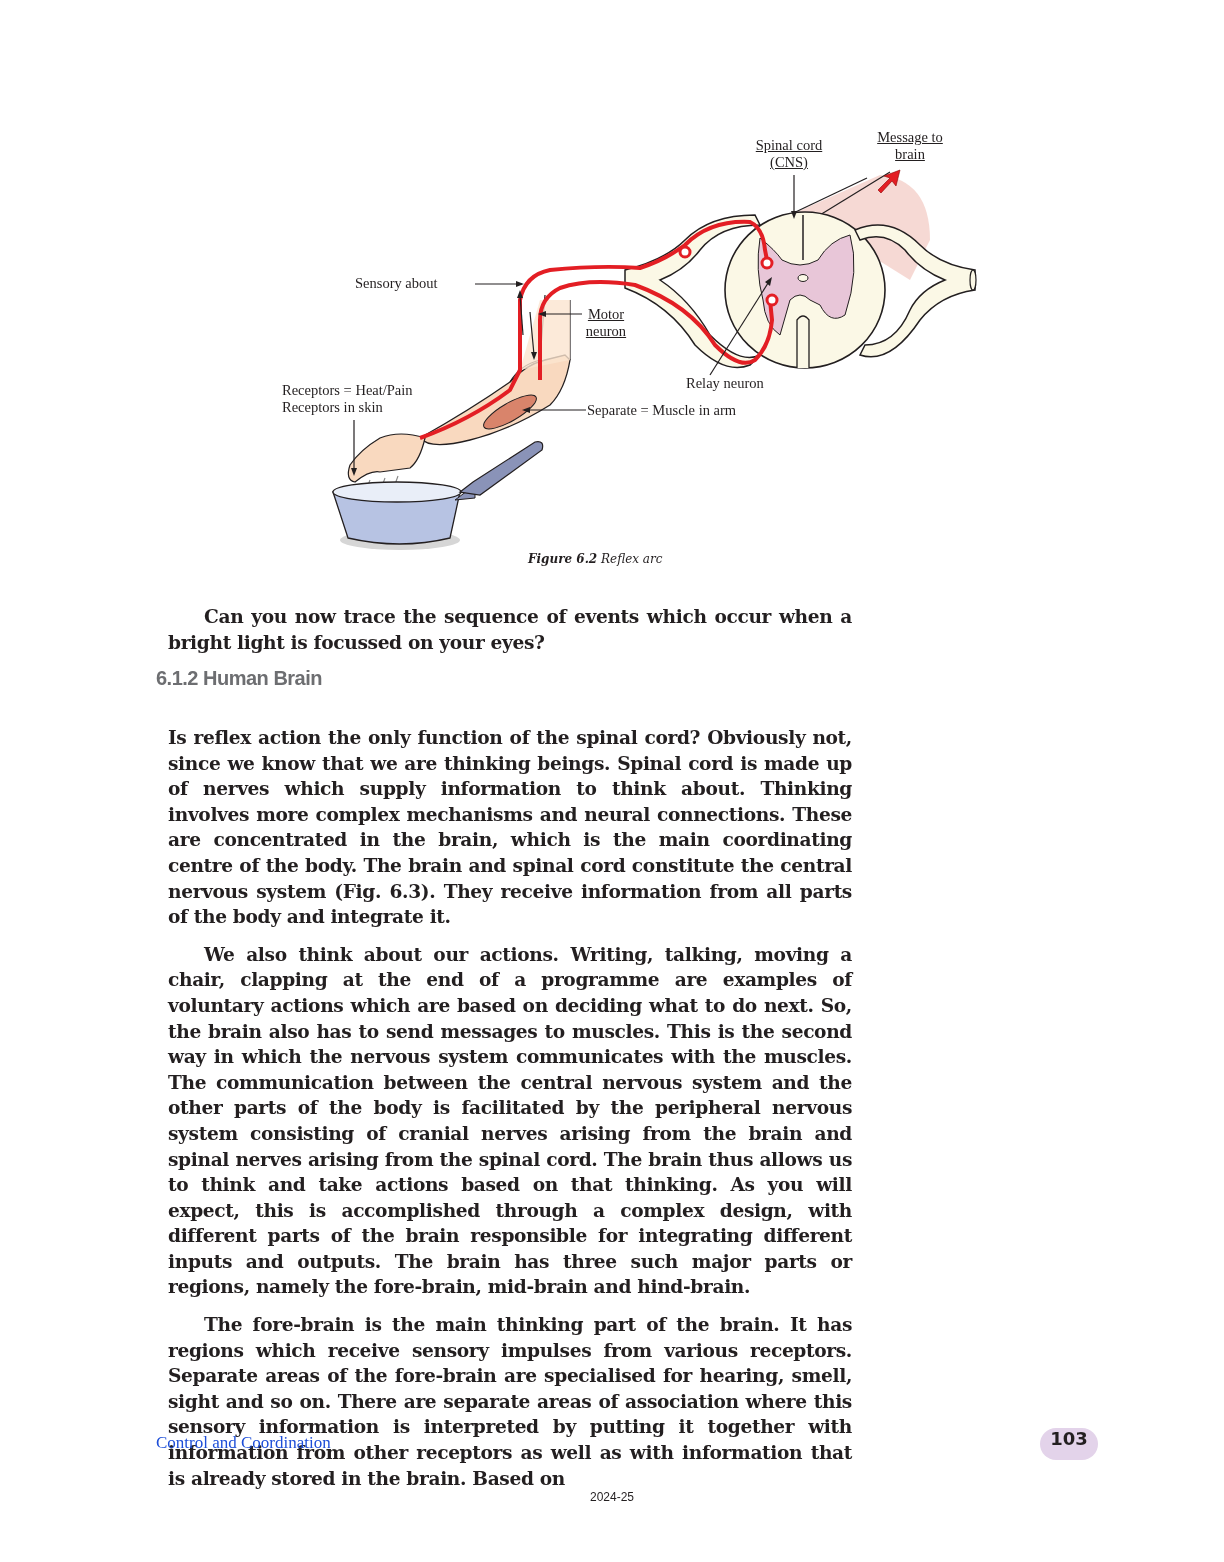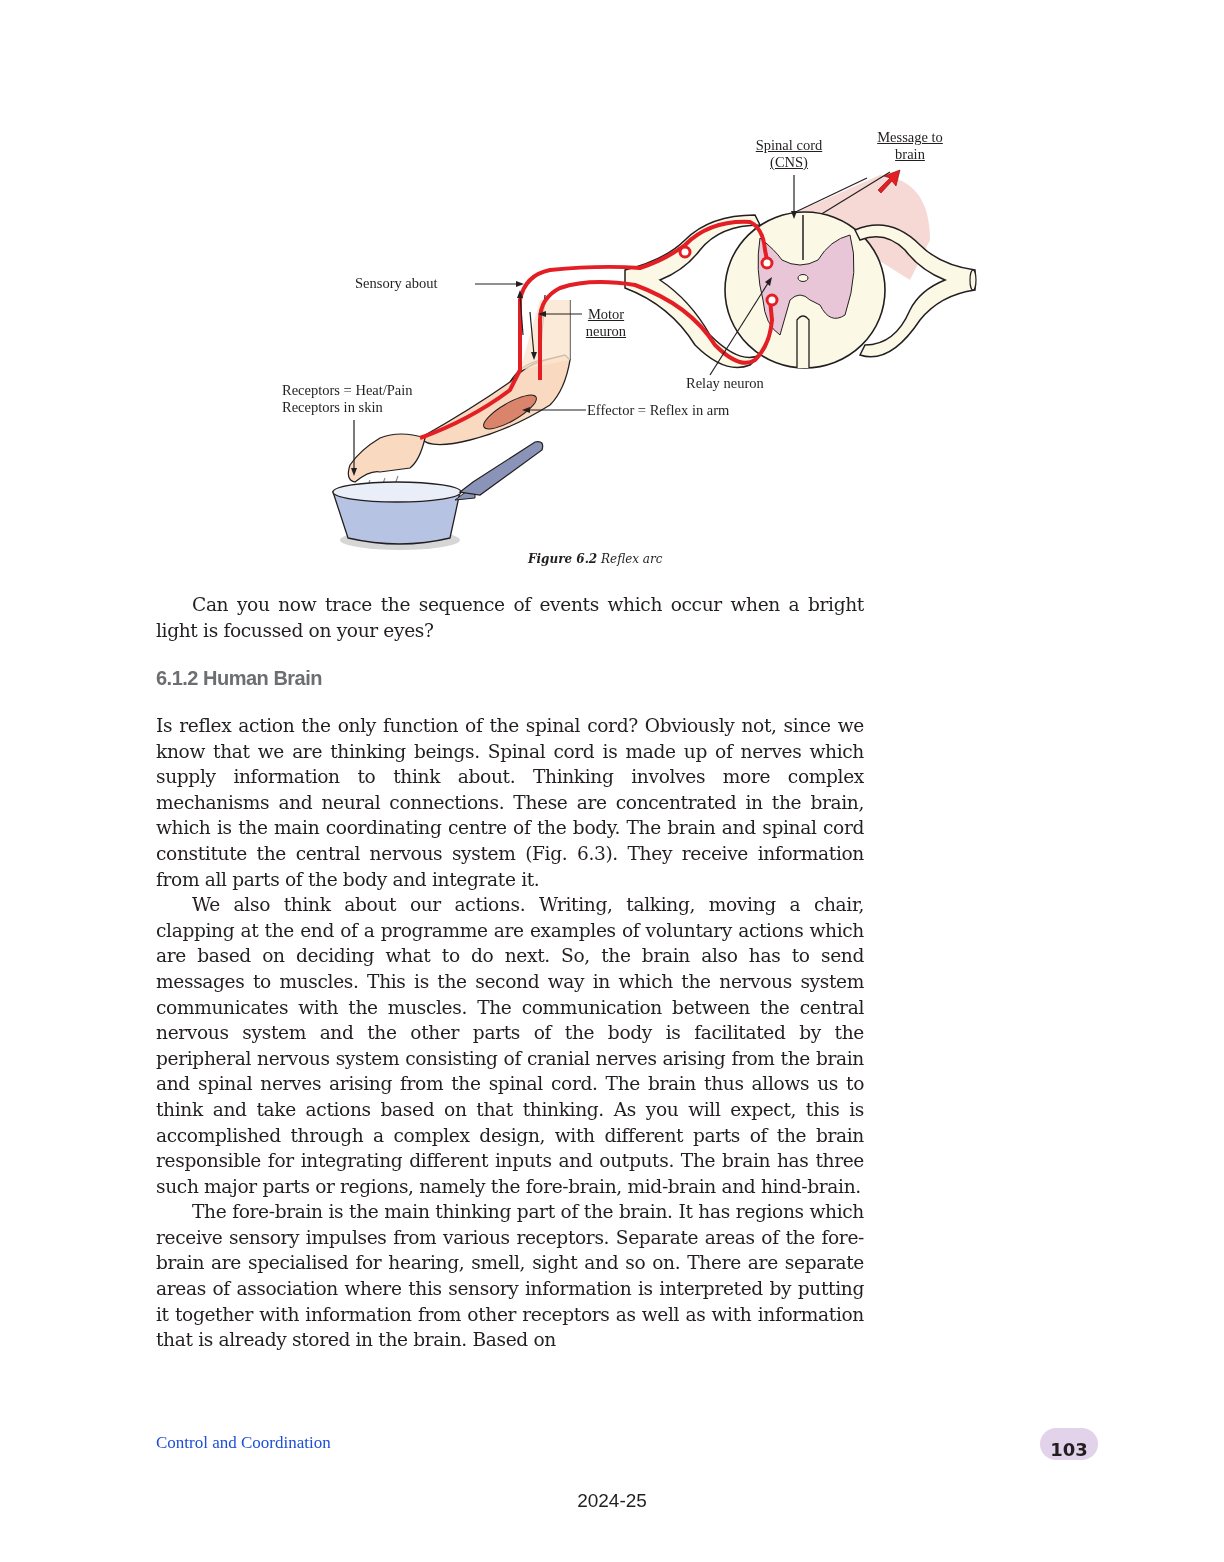--- a/index.html
+++ b/index.html
@@ -6,26 +6,26 @@
   body { width:1224px; height:1562px; position:relative; overflow:hidden;
          font-family:"DejaVu Serif", "Liberation Serif", serif; color:#231f20; }
   .figure { position:absolute; left:270px; top:120px; width:720px; height:440px; }
   .figure svg { position:absolute; left:0; top:0; }
   .lbl { position:absolute; font-family:"Liberation Serif","DejaVu Serif",serif; font-size:14.5px; color:#231f20; line-height:17px; white-space:nowrap; }
   .lbl.center { text-align:center;text-decoration:underline; }
   .caption { position:absolute; left:528px; top:552px; font-size:12px; font-family:"DejaVu Serif", serif; color:#231f20; white-space:nowrap; }
   .caption b { font-style:italic; font-weight:bold; }
   .caption i { font-style:italic; }
   .body-text { position:absolute; left:156px; width:708px; font-family:"DejaVu Serif","Liberation Serif",serif; font-size:18.6px; line-height:25.6px; text-align:justify; letter-spacing:-0.35px; color:#231f20; }
-  .body-text p { margin:0; }
+  .body-text p { margin:12px;font-weight:bold; }
   .indent { text-indent:36px; }
   .heading { position:absolute; left:156px; top:667px; font-family:Liberation Sans, sans-serif; font-weight:bold; font-size:20px; color:#6d6e71; letter-spacing:-0.5px; }
   .footer-title { position:absolute; left:156px; top:1433px; font-family:"Liberation Serif","DejaVu Serif",serif; font-size:17px; color:#1d4ed8; }
-  .page-num { position:absolute; left:1040px; top:1428px; width:58px; height:32px; border-radius:16px; background:#e3d3ea; display:flex; align-items:flex-end; justify-content:center; font-family:"DejaVu Sans",sans-serif; font-weight:bold; font-size:18px; color:#231f20; }
-  .year { position:absolute; left:0; width:1224px; top:1490px; text-align:center; font-family:"Liberation Sans","DejaVu Sans",sans-serif; font-size:19px; color:#231f20; }
+  .page-num { position:absolute; left:1040px; top:1428px; width:58px; height:32px; border-radius:16px; background:#e3d3ea; display:flex; align-items:flex-start; justify-content:center; font-family:"DejaVu Sans",sans-serif; font-weight:bold; font-size:18px; color:#231f20; }
+  .year { position:absolute; left:0; width:1224px; top:1490px; text-align:center; font-family:"Liberation Sans","DejaVu Sans",sans-serif; font-size:12px; color:#231f20; }
 </style>
 </head>
 <body>
 
 <div class="figure">
   <svg width="720" height="440" viewBox="0 0 720 440">
 
     <path d="M520 95 L610 55 Q660 60 660 120 L640 160 L560 110 Z" fill="#f4cfc9" opacity="0.8" stroke="none"></path>
     <line x1="515" y1="97" x2="597" y2="58" stroke="#231f20" stroke-width="1.2"></line>
     <line x1="545" y1="98" x2="620" y2="52" stroke="#231f20" stroke-width="1.2"></line>
@@ -95,21 +95,21 @@
   <div class="lbl" style="left:85px; top:155px;">Sensory about</div>
   <div class="lbl center" style="left:302px; top:186px; width:68px;">
     <div>Motor</div>
     <div>neuron</div>
   </div>
   <div class="lbl" style="left:12px; top:262px;">
     <div>Receptors = Heat/Pain</div>
     <div>Receptors in skin</div>
   </div>
   <div class="lbl" style="left:416px; top:255px;">Relay neuron</div>
-  <div class="lbl" style="left:317px; top:282px;">Effector = Reflex in arm</div>
+  <div class="lbl" style="left:317px; top:282px;">Separate = Muscle in arm</div>
 </div>
 
 <div class="caption">
   <b>Figure 6.2</b>
   <i>Reflex arc</i>
 </div>
 
 <div class="body-text" style="top:592px;">
   <p class="indent">Can you now trace the sequence of events which occur when a bright light is focussed on your eyes?</p>
 </div>

